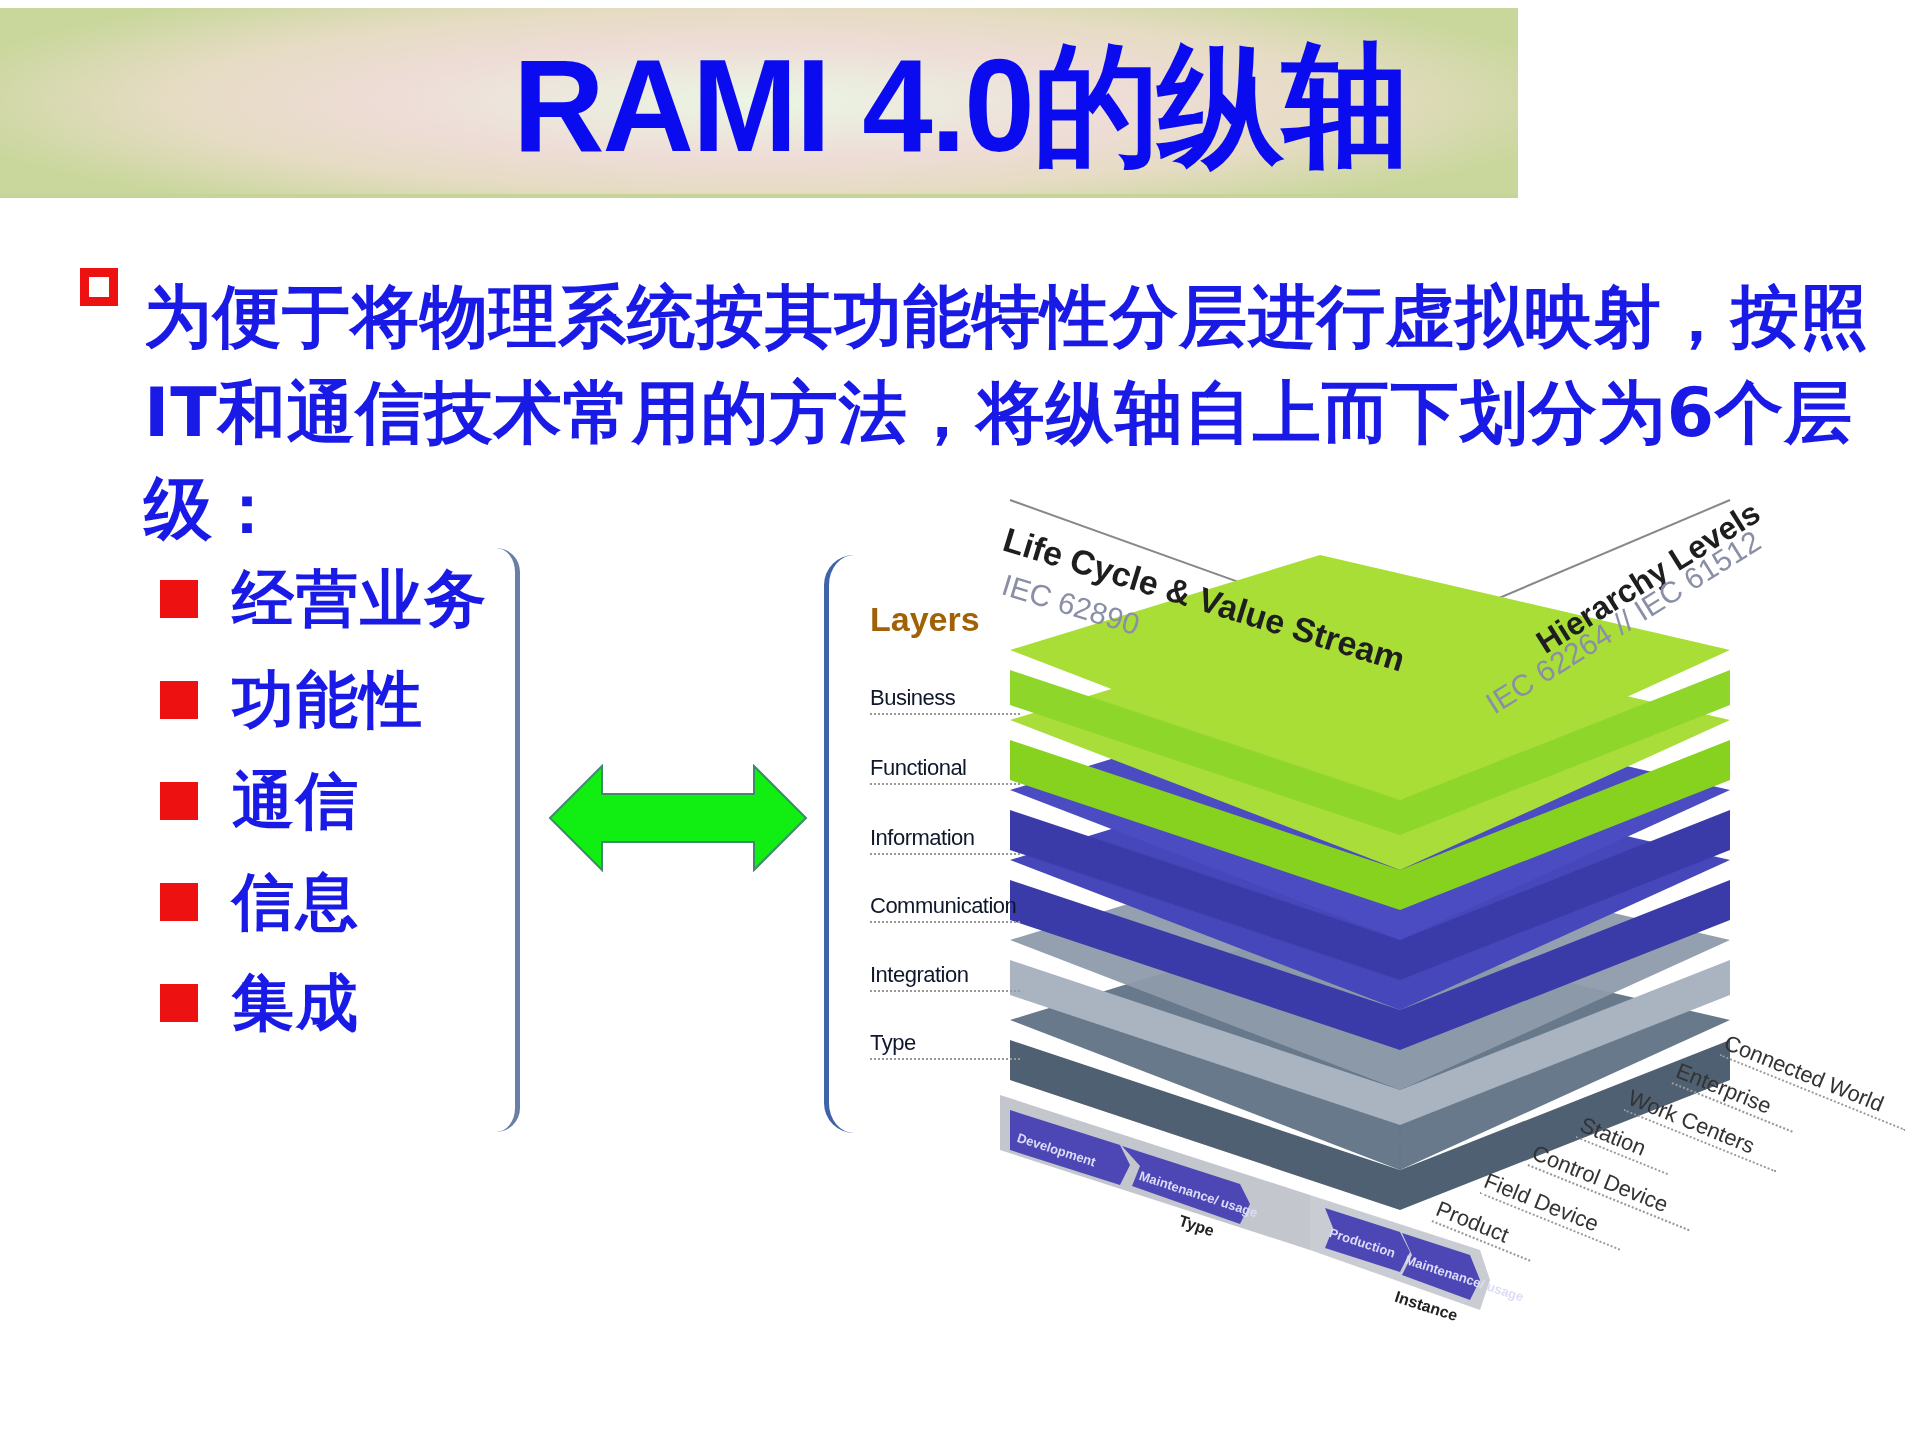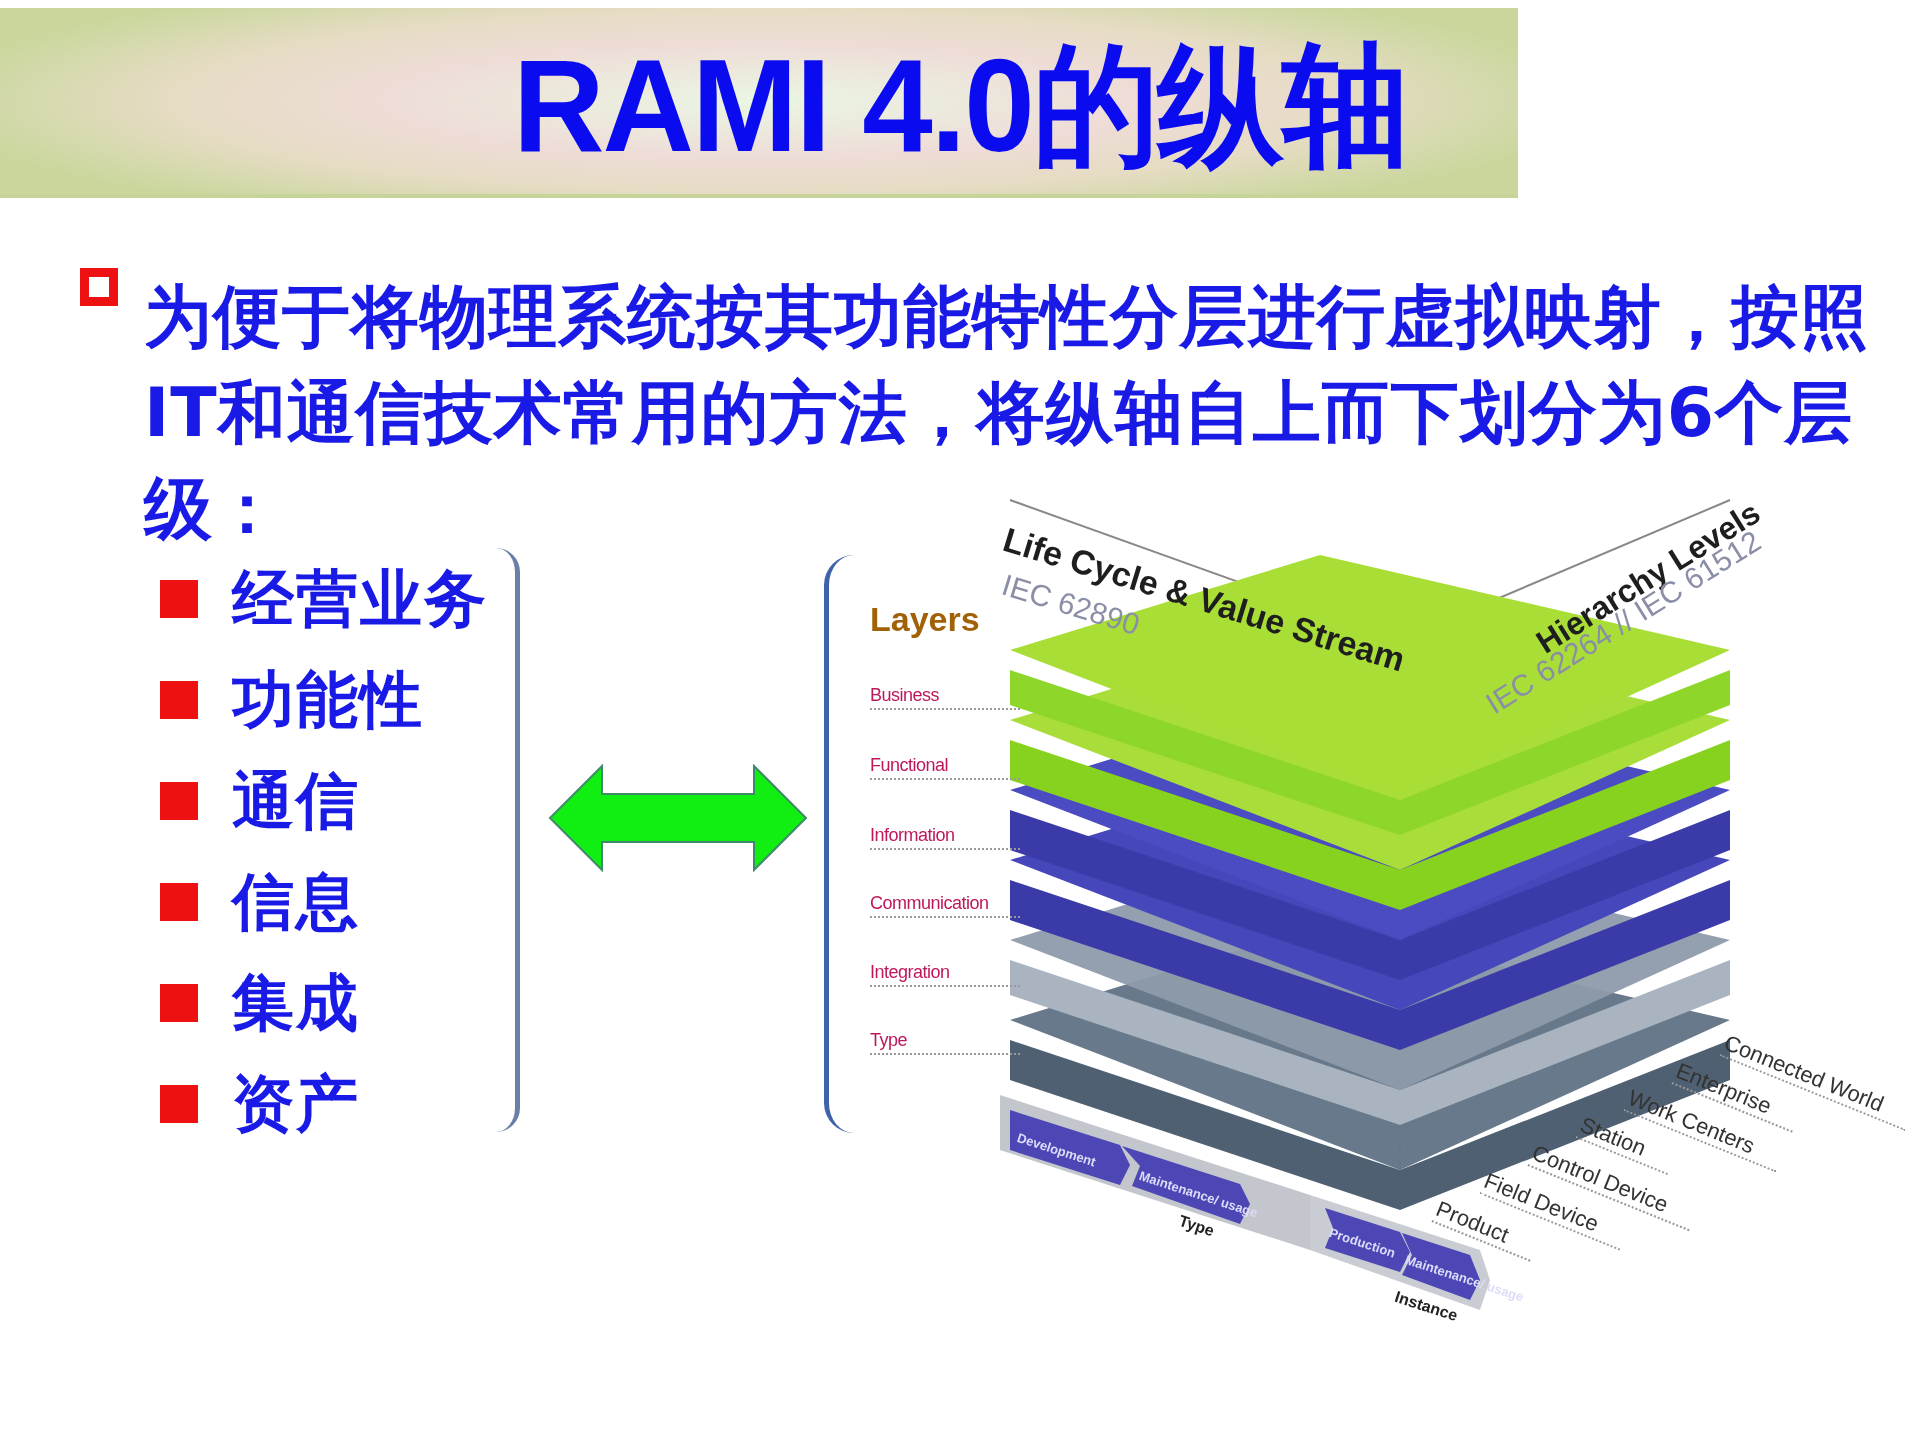--- a/index.html
+++ b/index.html
@@ -21,21 +21,21 @@
   .sq { width:38px; height:38px; background:#ee1111; margin-right:34px; }
   .layer-label { font-size:62px; font-weight:bold; color:#1a1ae6; letter-spacing:2px; }
   .bracket-right { position:absolute; left:496px; top:548px; width:24px; height:584px;
     border-right:5px solid #6a7fa6; border-radius:0 26px 26px 0; box-sizing:border-box; }
   .bracket-left { position:absolute; left:824px; top:555px; width:30px; height:578px;
     border-left:5px solid #3e63a8; border-radius:34px 0 0 34px; box-sizing:border-box; }
   .arrow { position:absolute; left:548px; top:764px; }
   .diagram { position:absolute; left:860px; top:480px; width:1040px; height:860px; }
   .layers-title { position:absolute; left:10px; top:120px; font-size:34px; font-weight:bold; color:#a16207;
     font-family:"Liberation Sans",sans-serif; }
-  .diag-layer { position:absolute; left:10px; font-size:18px; color:#be185d; font-family:"Liberation Sans",sans-serif;
+  .diag-layer { position:absolute; left:10px; font-size:22px; color:#0f172a; font-family:"Liberation Sans",sans-serif;
     letter-spacing:-0.5px; width:150px; border-bottom:2px dotted #999; padding-bottom:2px; }
   .axis-text { position:absolute; font-family:"Liberation Sans",sans-serif; white-space:nowrap; transform-origin:left top; }
   .lc-title { left:150px; top:40px; font-size:34px; font-weight:bold; color:#1e1e1e; transform:rotate(17deg); }
   .lc-std { left:148px; top:88px; font-size:30px; color:#8a8ea6; transform:rotate(17deg); }
   .hl-title { left:670px; top:150px; font-size:32px; font-weight:bold; color:#1e1e1e; transform:rotate(-32deg); }
   .hl-std { left:620px; top:212px; font-size:30px; color:#8a8ea6; transform:rotate(-32deg); }
   .hier-label { position:absolute; font-family:"Liberation Sans",sans-serif; font-size:22px; color:#333;
     transform:rotate(22deg); transform-origin:left top; white-space:nowrap; border-bottom:2px dotted #999; padding-right:30px; }
   .lc-strip-label { position:absolute; font-family:"Liberation Sans",sans-serif; font-size:13px; color:#dcdcf8;
     transform:rotate(18deg); transform-origin:left top; white-space:nowrap; font-weight:bold; }
@@ -67,24 +67,20 @@
     <div class="sq"></div>
     <span class="layer-label">通信</span>
   </div>
   <div class="layer-item">
     <div class="sq"></div>
     <span class="layer-label">信息</span>
   </div>
   <div class="layer-item">
     <div class="sq"></div>
     <span class="layer-label">集成</span>
-  </div>
-  <div class="layer-item">
-    <div class="sq"></div>
-    <span class="layer-label">资产</span>
   </div>
 </div>
 
 <div class="bracket-right"></div>
 
 <svg class="arrow" width="260" height="108" viewBox="0 0 260 108">
   <polygon points="2,54 54,2 54,30 206,30 206,2 258,54 206,106 206,78 54,78 54,106" fill="#11ee11" stroke="#3f8a6a" stroke-width="2"></polygon>
 </svg>
 
 <div class="bracket-left"></div>

